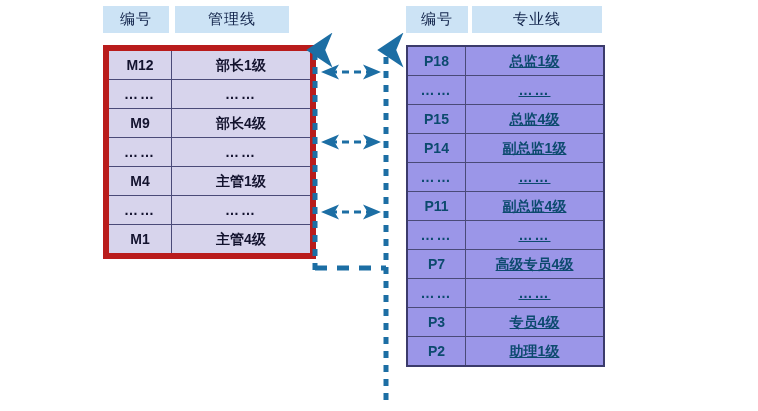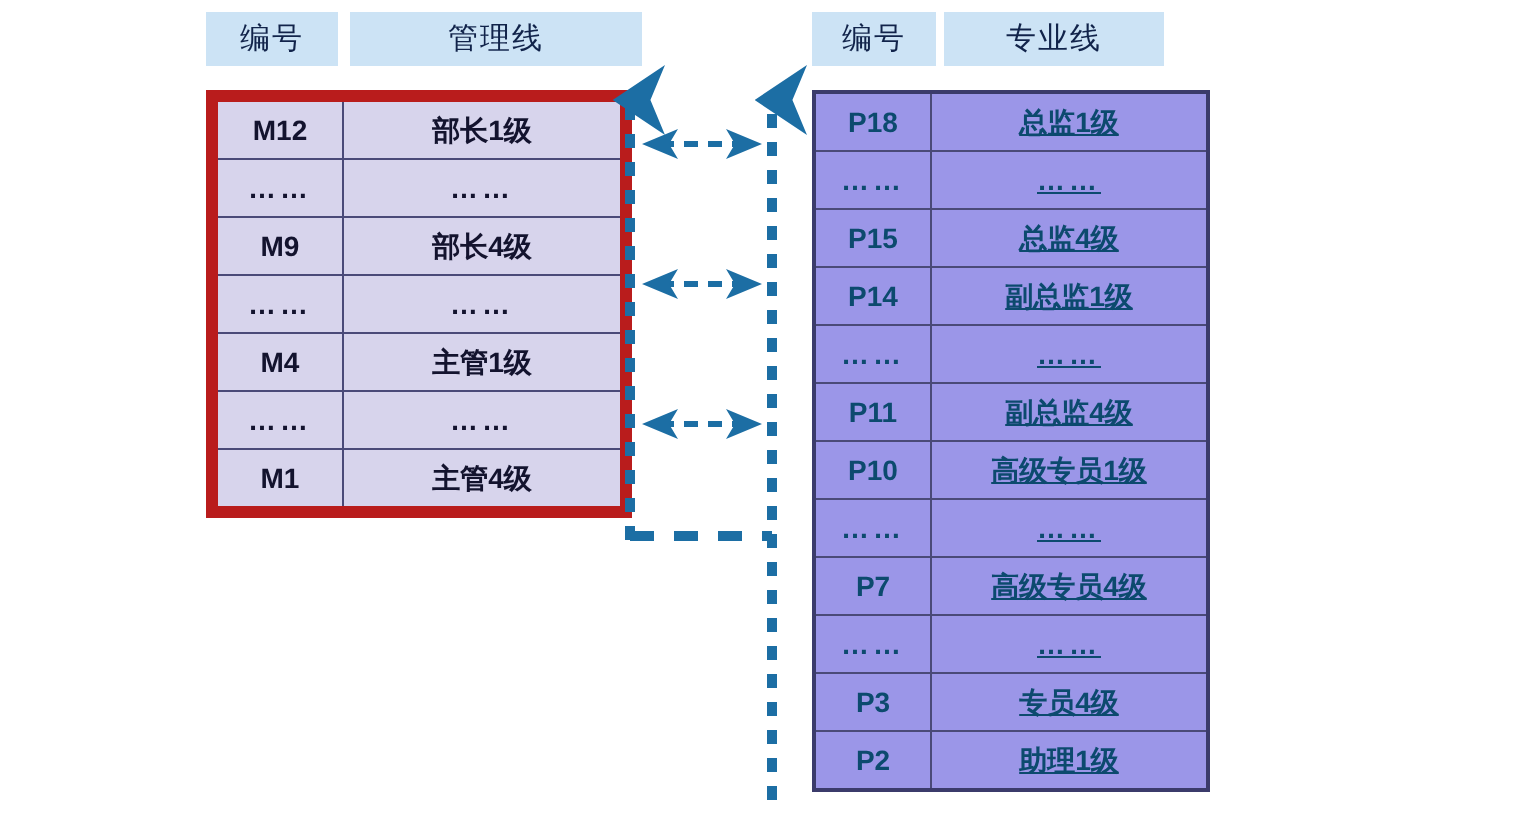--- a/index.html
+++ b/index.html
@@ -100,28 +100,28 @@
   }
 </style>
 </head>
 <body>
 
 <div class="canvas">
 
   <div class="hdr" style="left:103px; top:6px; width:66px;">
     <span>编号</span>
   </div>
-  <div class="hdr" style="left:175px; top:6px; width:146px;">
+  <div class="hdr" style="left:175px; top:6px; width:114px;">
     <span>管理线</span>
   </div>
 
   <div class="hdr" style="left:406px; top:6px; width:62px;">
     <span>编号</span>
   </div>
-  <div class="hdr" style="left:472px; top:6px; width:110px;align-items:center;">
+  <div class="hdr" style="left:472px; top:6px; width:130px;align-items:center;">
     <span>专业线</span>
   </div>
 
   <table class="tbl tbl-mgmt">
     <tbody>
       <tr>
         <td class="c-code">M12</td>
         <td class="c-name">部长1级</td>
       </tr>
       <tr>
@@ -169,24 +169,20 @@
         <td class="c-code">P14</td>
         <td class="c-name">副总监1级</td>
       </tr>
       <tr>
         <td class="c-code ellip">……</td>
         <td class="c-name ellip">……</td>
       </tr>
       <tr>
         <td class="c-code">P11</td>
         <td class="c-name">副总监4级</td>
-      </tr>
-      <tr>
-        <td class="c-code">P10</td>
-        <td class="c-name">高级专员1级</td>
       </tr>
       <tr>
         <td class="c-code ellip">……</td>
         <td class="c-name ellip">……</td>
       </tr>
       <tr>
         <td class="c-code">P7</td>
         <td class="c-name">高级专员4级</td>
       </tr>
       <tr>

